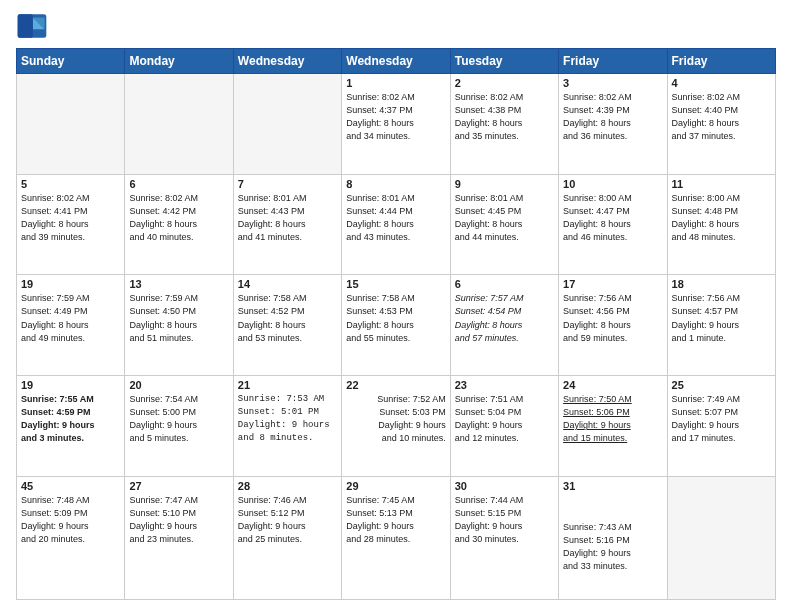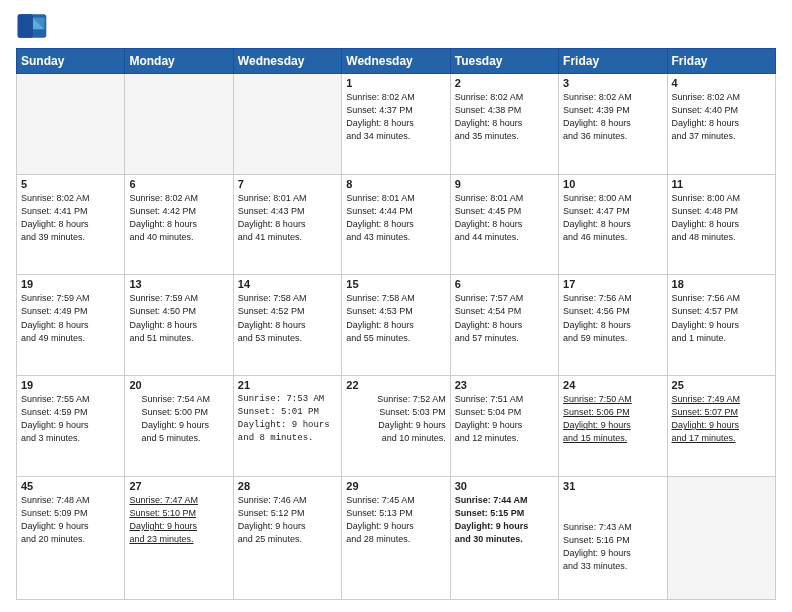--- a/index.html
+++ b/index.html
@@ -236,21 +236,21 @@
           </td>
           <td>
             <span class="day-num">15</span>
             <div class="day-info" style="white-space: pre-line;">Sunrise: 7:58 AM
 Sunset: 4:53 PM
 Daylight: 8 hours
 and 55 minutes.</div>
           </td>
           <td>
             <span class="day-num">6</span>
-            <div class="day-info" style="white-space: pre-line;">Sunrise: 7:57 AM
+            <div class="day-info" style="white-space: pre-line; font-style: italic;">Sunrise: 7:57 AM
 Sunset: 4:54 PM
 Daylight: 8 hours
 and 57 minutes.</div>
           </td>
           <td>
             <span class="day-num">17</span>
             <div class="day-info" style="white-space: pre-line;">Sunrise: 7:56 AM
 Sunset: 4:56 PM
 Daylight: 8 hours
 and 59 minutes.</div>
@@ -259,28 +259,28 @@
             <span class="day-num">18</span>
             <div class="day-info" style="white-space: pre-line;">Sunrise: 7:56 AM
 Sunset: 4:57 PM
 Daylight: 9 hours
 and 1 minute.</div>
           </td>
         </tr>
         <tr>
           <td>
             <span class="day-num">19</span>
-            <div class="day-info" style="white-space: pre-line;">Sunrise: 7:55 AM
+            <div class="day-info" style="white-space: pre-line; font-weight: bold;">Sunrise: 7:55 AM
 Sunset: 4:59 PM
 Daylight: 9 hours
 and 3 minutes.</div>
           </td>
           <td>
             <span class="day-num">20</span>
-            <div class="day-info" style="white-space: pre-line; margin-left: 12px;">Sunrise: 7:54 AM
+            <div class="day-info" style="white-space: pre-line;">Sunrise: 7:54 AM
 Sunset: 5:00 PM
 Daylight: 9 hours
 and 5 minutes.</div>
           </td>
           <td>
             <span class="day-num">21</span>
             <div class="day-info" style="white-space: pre-line; font-family: Liberation Mono, monospace;">Sunrise: 7:53 AM
 Sunset: 5:01 PM
 Daylight: 9 hours
 and 8 minutes.</div>
@@ -301,58 +301,58 @@
           </td>
           <td>
             <span class="day-num">24</span>
             <div class="day-info" style="white-space: pre-line; text-decoration: underline;">Sunrise: 7:50 AM
 Sunset: 5:06 PM
 Daylight: 9 hours
 and 15 minutes.</div>
           </td>
           <td>
             <span class="day-num">25</span>
-            <div class="day-info" style="white-space: pre-line; text-decoration: underline;">Sunrise: 7:49 AM
+            <div class="day-info" style="white-space: pre-line;">Sunrise: 7:49 AM
 Sunset: 5:07 PM
 Daylight: 9 hours
 and 17 minutes.</div>
           </td>
         </tr>
         <tr>
           <td>
             <span class="day-num">45</span>
             <div class="day-info" style="white-space: pre-line;">Sunrise: 7:48 AM
 Sunset: 5:09 PM
 Daylight: 9 hours
 and 20 minutes.</div>
           </td>
           <td>
             <span class="day-num">27</span>
-            <div class="day-info" style="white-space: pre-line; text-decoration: underline;">Sunrise: 7:47 AM
+            <div class="day-info" style="white-space: pre-line;">Sunrise: 7:47 AM
 Sunset: 5:10 PM
 Daylight: 9 hours
 and 23 minutes.</div>
           </td>
           <td>
             <span class="day-num">28</span>
             <div class="day-info" style="white-space: pre-line;">Sunrise: 7:46 AM
 Sunset: 5:12 PM
 Daylight: 9 hours
 and 25 minutes.</div>
           </td>
           <td>
             <span class="day-num">29</span>
             <div class="day-info" style="white-space: pre-line;">Sunrise: 7:45 AM
 Sunset: 5:13 PM
 Daylight: 9 hours
 and 28 minutes.</div>
           </td>
           <td>
             <span class="day-num">30</span>
-            <div class="day-info" style="white-space: pre-line; font-weight: bold;">Sunrise: 7:44 AM
+            <div class="day-info" style="white-space: pre-line;">Sunrise: 7:44 AM
 Sunset: 5:15 PM
 Daylight: 9 hours
 and 30 minutes.</div>
           </td>
           <td>
             <span class="day-num">31</span>
             <div class="day-info" style="white-space: pre-line; margin-top: 29px;">Sunrise: 7:43 AM
 Sunset: 5:16 PM
 Daylight: 9 hours
 and 33 minutes.</div>

